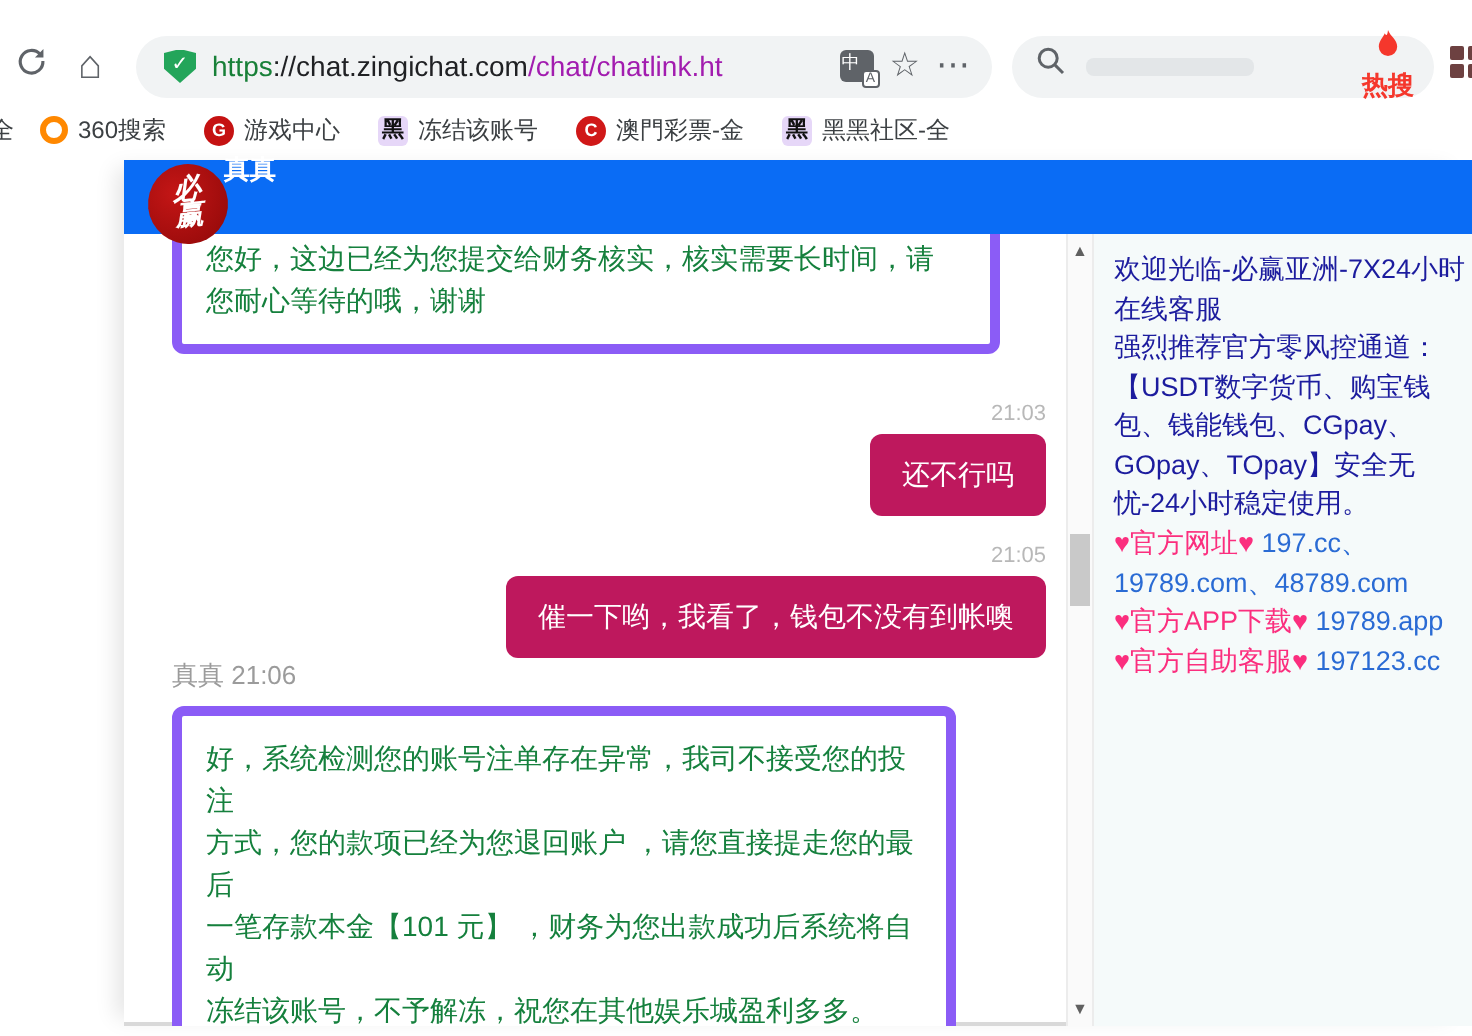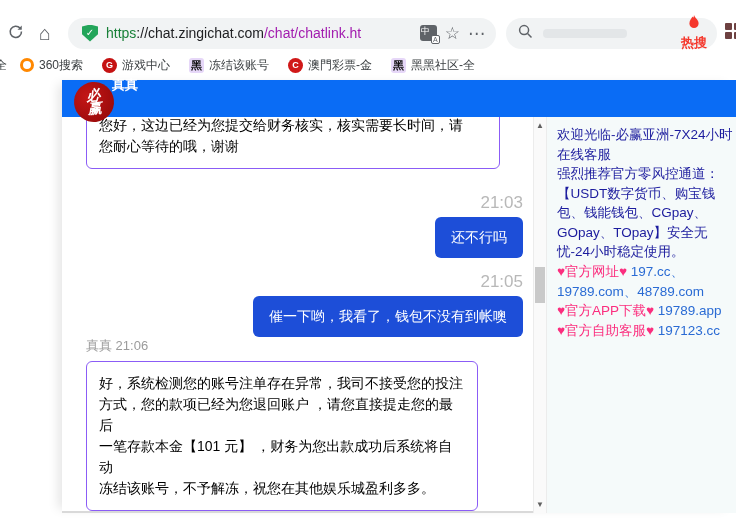--- a/index.html
+++ b/index.html
@@ -55,23 +55,23 @@
     background:radial-gradient(circle at 35% 35%, #c41616, #8f0808); color:#fff; z-index:2;
     font-family:"Liberation Serif","DejaVu Serif",serif; font-weight:bold; font-size:14px;
     display:flex; flex-direction:column; align-items:center; justify-content:center; line-height:.95;
     transform:rotate(-6deg); font-style:italic; }
   .agent-name { position:absolute; left:50px; top:-4px; color:#fff; font-size:13px; font-weight:bold; }
 
   .chat-body { display:flex; height:396px; }
   .messages { width:471px; height:396px; overflow:hidden; display:flex; flex-direction:column;
     padding:0 10px 0 24px; }
   .bubble { white-space:pre-line; font-size:14px; line-height:21px; border-radius:6px; }
-  .bubble.agent { background:#fff; border:1px solid #8b5cf6; color:#000000; padding:11px 12px; align-self:flex-start; }
-  .bubble.user { background:#1d4ed8; color:#fff; padding:10px 16px; align-self:flex-end; }
-  .msg-time { align-self:flex-end; color:#b8b8b8; font-size:17px;text-align:right; }
+  .bubble.agent { background:#fff; border:5px solid #8b5cf6; color:#15803d; padding:11px 12px; align-self:flex-start; }
+  .bubble.user { background:#be185d; color:#fff; padding:10px 16px; align-self:flex-end; }
+  .msg-time { align-self:flex-end; color:#b8b8b8; font-size:11px;text-align:right; }
   .msg-label { align-self:flex-start; color:#9b9b9b; font-size:13px; }
   .b1 { width:414px; margin-top:-14px; }
   .t1 { margin-top:24px; }
   .u1 { margin-top:4px; }
   .t2 { margin-top:14px; }
   .u2 { margin-top:4px; }
   .l1 { margin-top:0; }
   .b2 { width:392px; margin-top:6px; }
 
   .scrollbar { width:14px; height:396px; background:#fafafa; border-left:1px solid #ececec;

